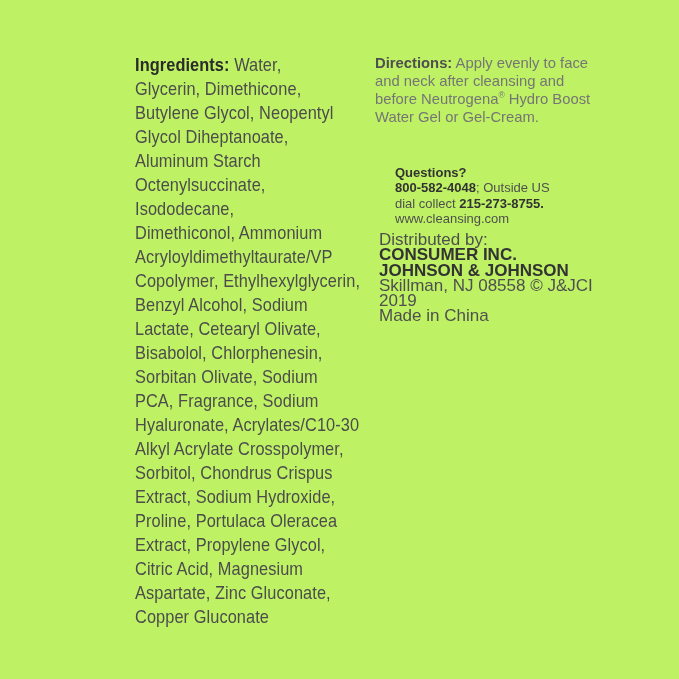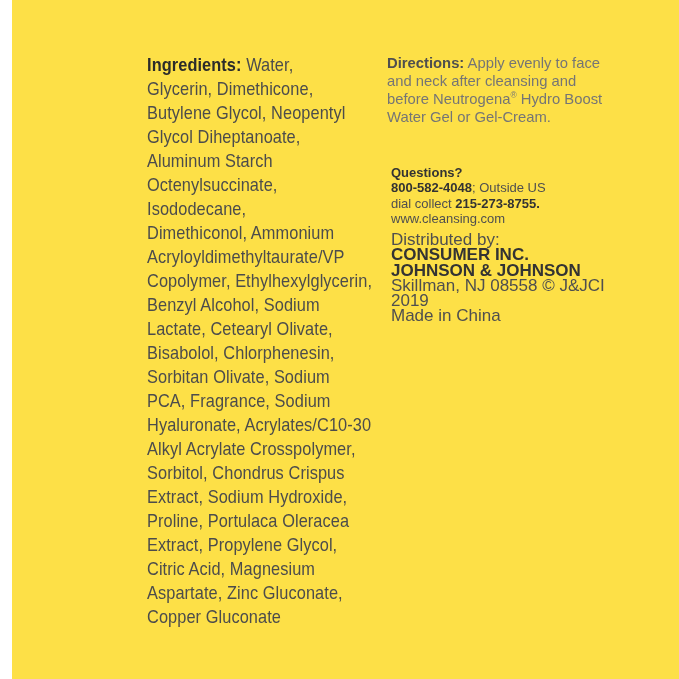--- a/index.html
+++ b/index.html
@@ -10,22 +10,21 @@
   body {
     width: 679px;
     height: 679px;
     position: relative;
     overflow: hidden;
     font-family: "Liberation Sans", "DejaVu Sans", sans-serif;
   }
   .panel {
     position: absolute;
     inset: 0;
-    background: #fde047;
-    margin-left: 12px;
+    background: #bef264;
   }
   
   .ingredients {
     position: absolute;
     left: 135px;
     top: 53px;
     width: 310px;
     margin: 0;
     font-size: 19px;
     line-height: 24px;
@@ -55,21 +54,21 @@
     font-weight: 700;
     color: #4f4f4f;
   }
   .directions sup {
     font-size: 8.5px;
     vertical-align: super;
     line-height: 0;
   }
   .questions {
     position: absolute;
-    left: 379px;
+    left: 395px;
     top: 165px;
     width: 240px;
     font-size: 13px;
     line-height: 15.3px;
     color: #4f4f4f;
   }
   .questions strong, .distributor .bold {
     font-weight: 700;
     color: #333333;
   }

